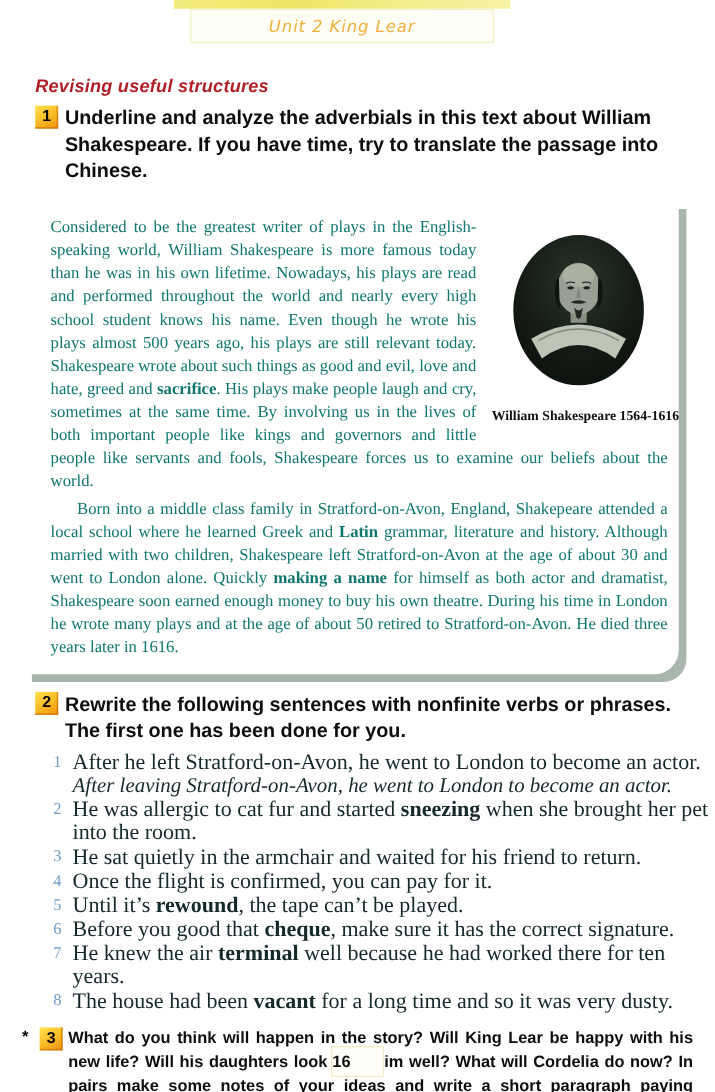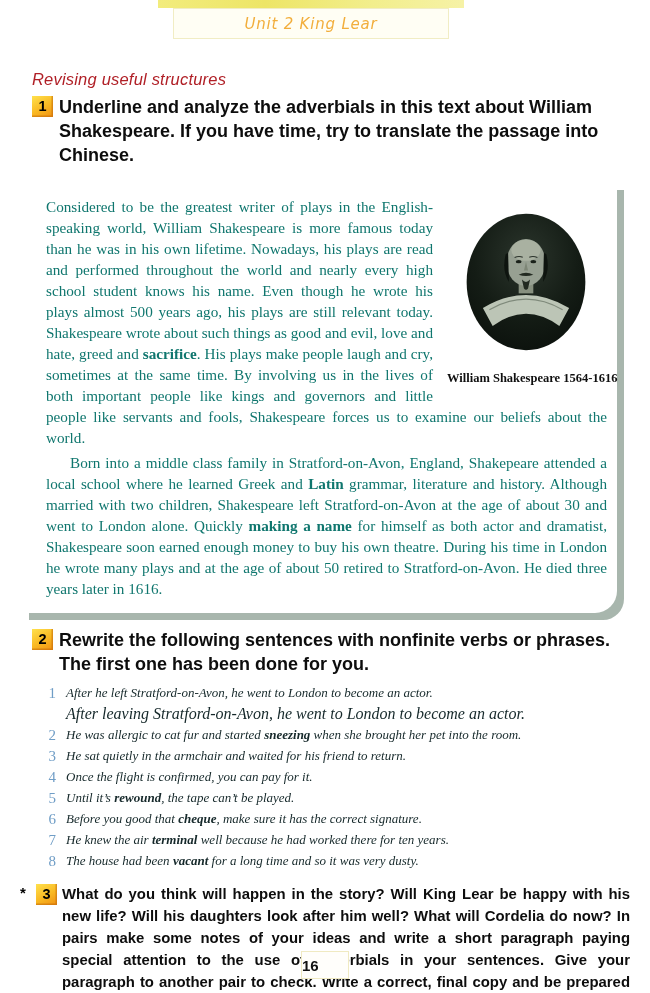--- a/index.html
+++ b/index.html
@@ -13,21 +13,21 @@
   .unit-banner { position:absolute; left:158px; top:0; width:306px; }
   .banner-strip { height:8px; background:linear-gradient(90deg,#f2ec7d,#ede566 35%,#f2ee8c 70%,#f6f2a6); }
   .banner-box {
     margin-left:15px; width:274px; height:29px; background:#fffef4;
     border:1px solid #f1edc4; display:flex; align-items:center; justify-content:center;
   }
   .banner-text { font-style:italic; font-size:15px; color:#f2ae3c; letter-spacing:.8px; font-family:"DejaVu Sans", sans-serif; }
 
   
   .section-title {
-    margin:70px 0 0 32px; font-weight:normal; font-style:italic;
+    margin:70px 0 0 32px; font-weight:bold; font-style:italic;
     font-size:16.5px; color:#b01f26; letter-spacing:.2px;
   }
 
   
   .ex-head { display:flex; gap:6px; margin:6px 24px 0 32px; align-items:flex-start; }
   .badge {
     flex:0 0 auto; width:21px; height:21px; margin-top:1px; text-align:center;
     background:linear-gradient(150deg,#ffe14d,#f9b822 55%,#ef9013);
     box-shadow:inset -1.5px -1.5px 0 rgba(190,100,5,.5);
     color:#000; font-weight:bold; font-size:14.5px; line-height:21px;
@@ -45,22 +45,22 @@
   .caption { margin-top:5px; font-family:"Liberation Serif", serif; font-weight:bold; font-size:12.5px; color:#101010; white-space:nowrap; }
   .para { margin:0; font-family:"Liberation Serif", serif; font-size:15.2px; line-height:21px; color:#0f766e; text-align:justify; }
   .p2 { clear:right; text-indent:24px; margin-top:4px; }
   .b { font-weight:bold; }
 
   
   .ex-list { margin:7px 0 0 44px; }
   .list-item { display:flex; gap:10px; margin-bottom:1px; }
   .num { flex:0 0 12px; text-align:right; font-family:"Liberation Serif", serif; font-size:15px; line-height:20px; color:#6f9dc6; }
   .item-body { flex:1 1 auto; }
-  .item-text { font-family:"Liberation Serif", serif; font-size:13px; line-height:20px; color:#15282a;font-style:italic; }
-  .item-answer { font-family:"Liberation Serif", serif; font-style:italic; font-size:16px; line-height:20px; color:#15282a; margin-top:1px; }
+  .item-text { font-family:"Liberation Serif", serif; font-size:20px; line-height:20px; color:#15282a; }
+  .item-answer { font-family:"Liberation Serif", serif; font-style:italic; font-size:19px; line-height:20px; color:#15282a; margin-top:1px; }
 
   
   .ex3-row { display:flex; gap:5px; margin:12px 20px 0 20px; align-items:flex-start; }
   .star { flex:0 0 11px; font-weight:bold; font-size:15px; line-height:20px; color:#000; }
   .ex3-row .ex-text { font-size:14.9px; line-height:22px; text-align:justify; }
 
   
   .page-number-box {
     position:absolute; left:50%; top:951px; transform:translateX(-50%);
     width:46px; height:26px; border:1px solid #f0eac2; background:#fffefb;

